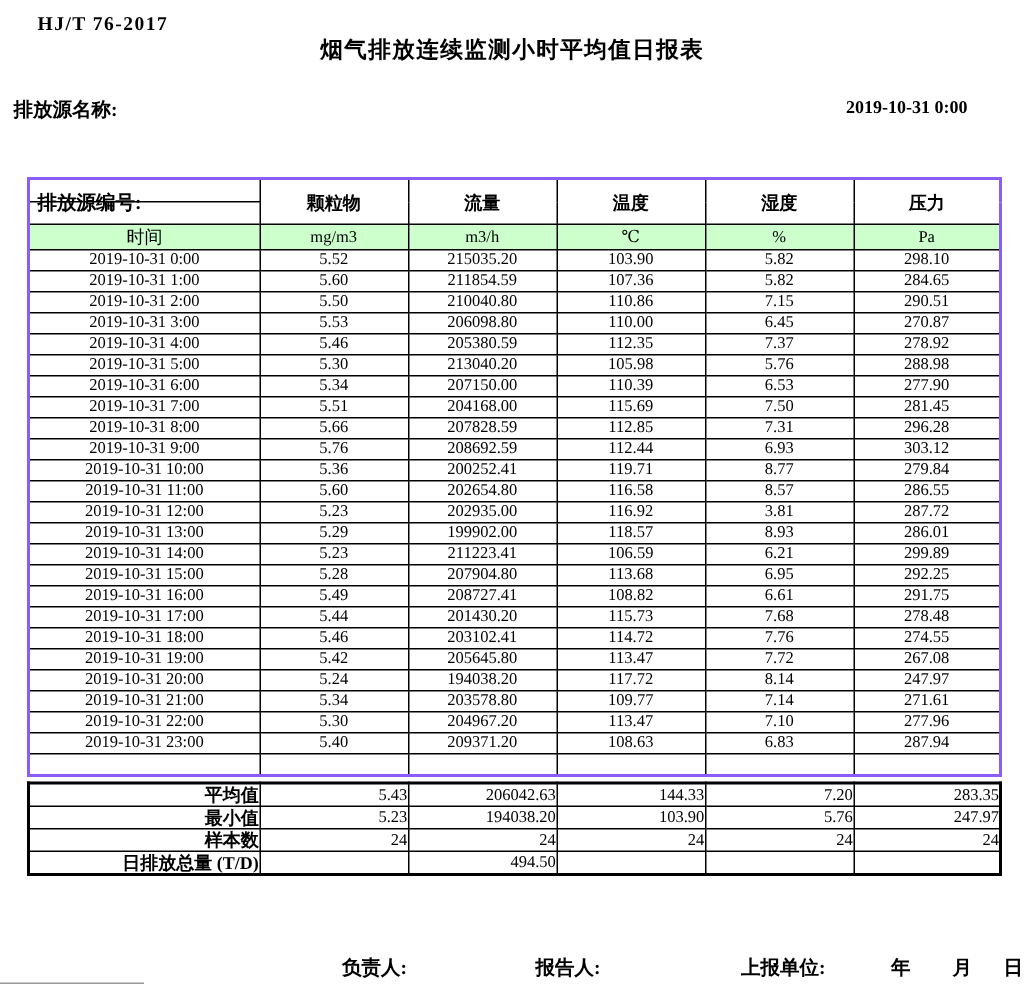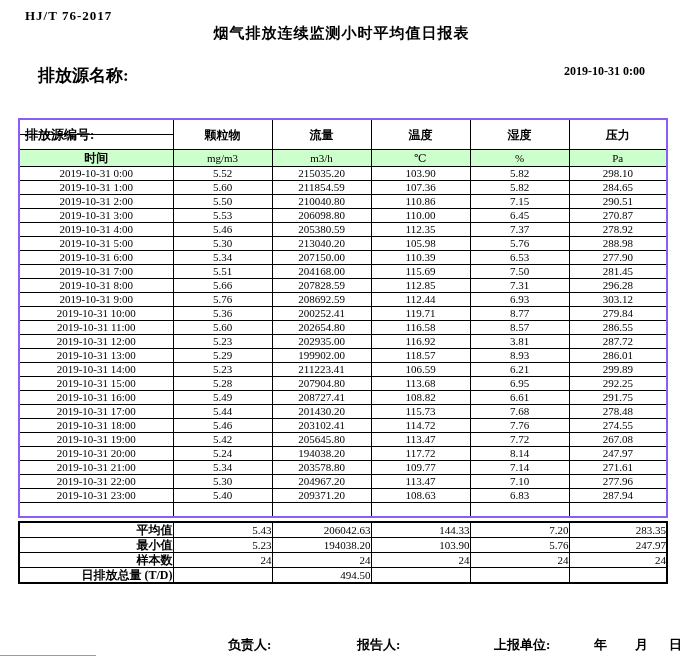--- a/index.html
+++ b/index.html
@@ -2,33 +2,33 @@
 <html><head>
 <meta charset="utf-8">
 <style>
   html,body{margin:0;padding:0;background:#fff;}
   .page{
     position:relative;width:683px;height:658px;background:#ffffff;overflow:hidden;
     font-family:"Liberation Serif","DejaVu Serif",serif;color:#000;
   }
   .std-code{position:absolute;left:25px;top:8px;font-size:13px;font-weight:bold;letter-spacing:1px;}
   .doc-title{position:absolute;left:0;top:24px;width:100%;text-align:center;font-size:15px;font-weight:bold;letter-spacing:1px;}
-  .src-name{position:absolute;left:38px;top:64px;font-size:17px;font-weight:bold;}
+  .src-name{position:absolute;left:9px;top:64px;font-size:13px;font-weight:bold;}
   .src-code{position:absolute;left:25px;top:84px;font-size:13px;font-weight:bold;margin-top:42px;}
   .report-dt{position:absolute;right:38px;top:64px;font-size:12px;font-weight:bold;}
 
   table{border-collapse:collapse;table-layout:fixed;}
   .main-table{position:absolute;left:18px;top:118px;width:648px;border:2px solid #8b5cf6;}
   .sum-table{position:absolute;left:18px;top:521px;width:648px;border:2px solid #000;}
   td{border:1px solid #000;padding:0;text-align:center;vertical-align:middle;
      font-size:11px;line-height:1;overflow:hidden;white-space:nowrap;}
   .hdr-top td{height:14px;}
   .pollutant{font-size:12px;font-weight:bold;}
   .unit-row td{height:16px;}
-  .time-hdr{font-size:12px;font-weight:bold;}
+  .time-hdr{font-size:12px;font-weight:normal;}
   .data-row td{height:13px;}
   .blank-row td{height:13px;}
   .sum-table td{height:14px;text-align:right;}
   .sum-label{font-size:12px;font-weight:bold;}
 
   .footer-note{position:absolute;left:25px;top:614px;font-size:13px;font-weight:bold;margin-top:44px;}
   .footer-line{position:absolute;top:636px;font-size:13px;font-weight:bold;}
   .fl-unit{left:24px;margin-top:40px;}
   .fl-resp{left:228px;}
   .fl-reporter{left:357px;}

